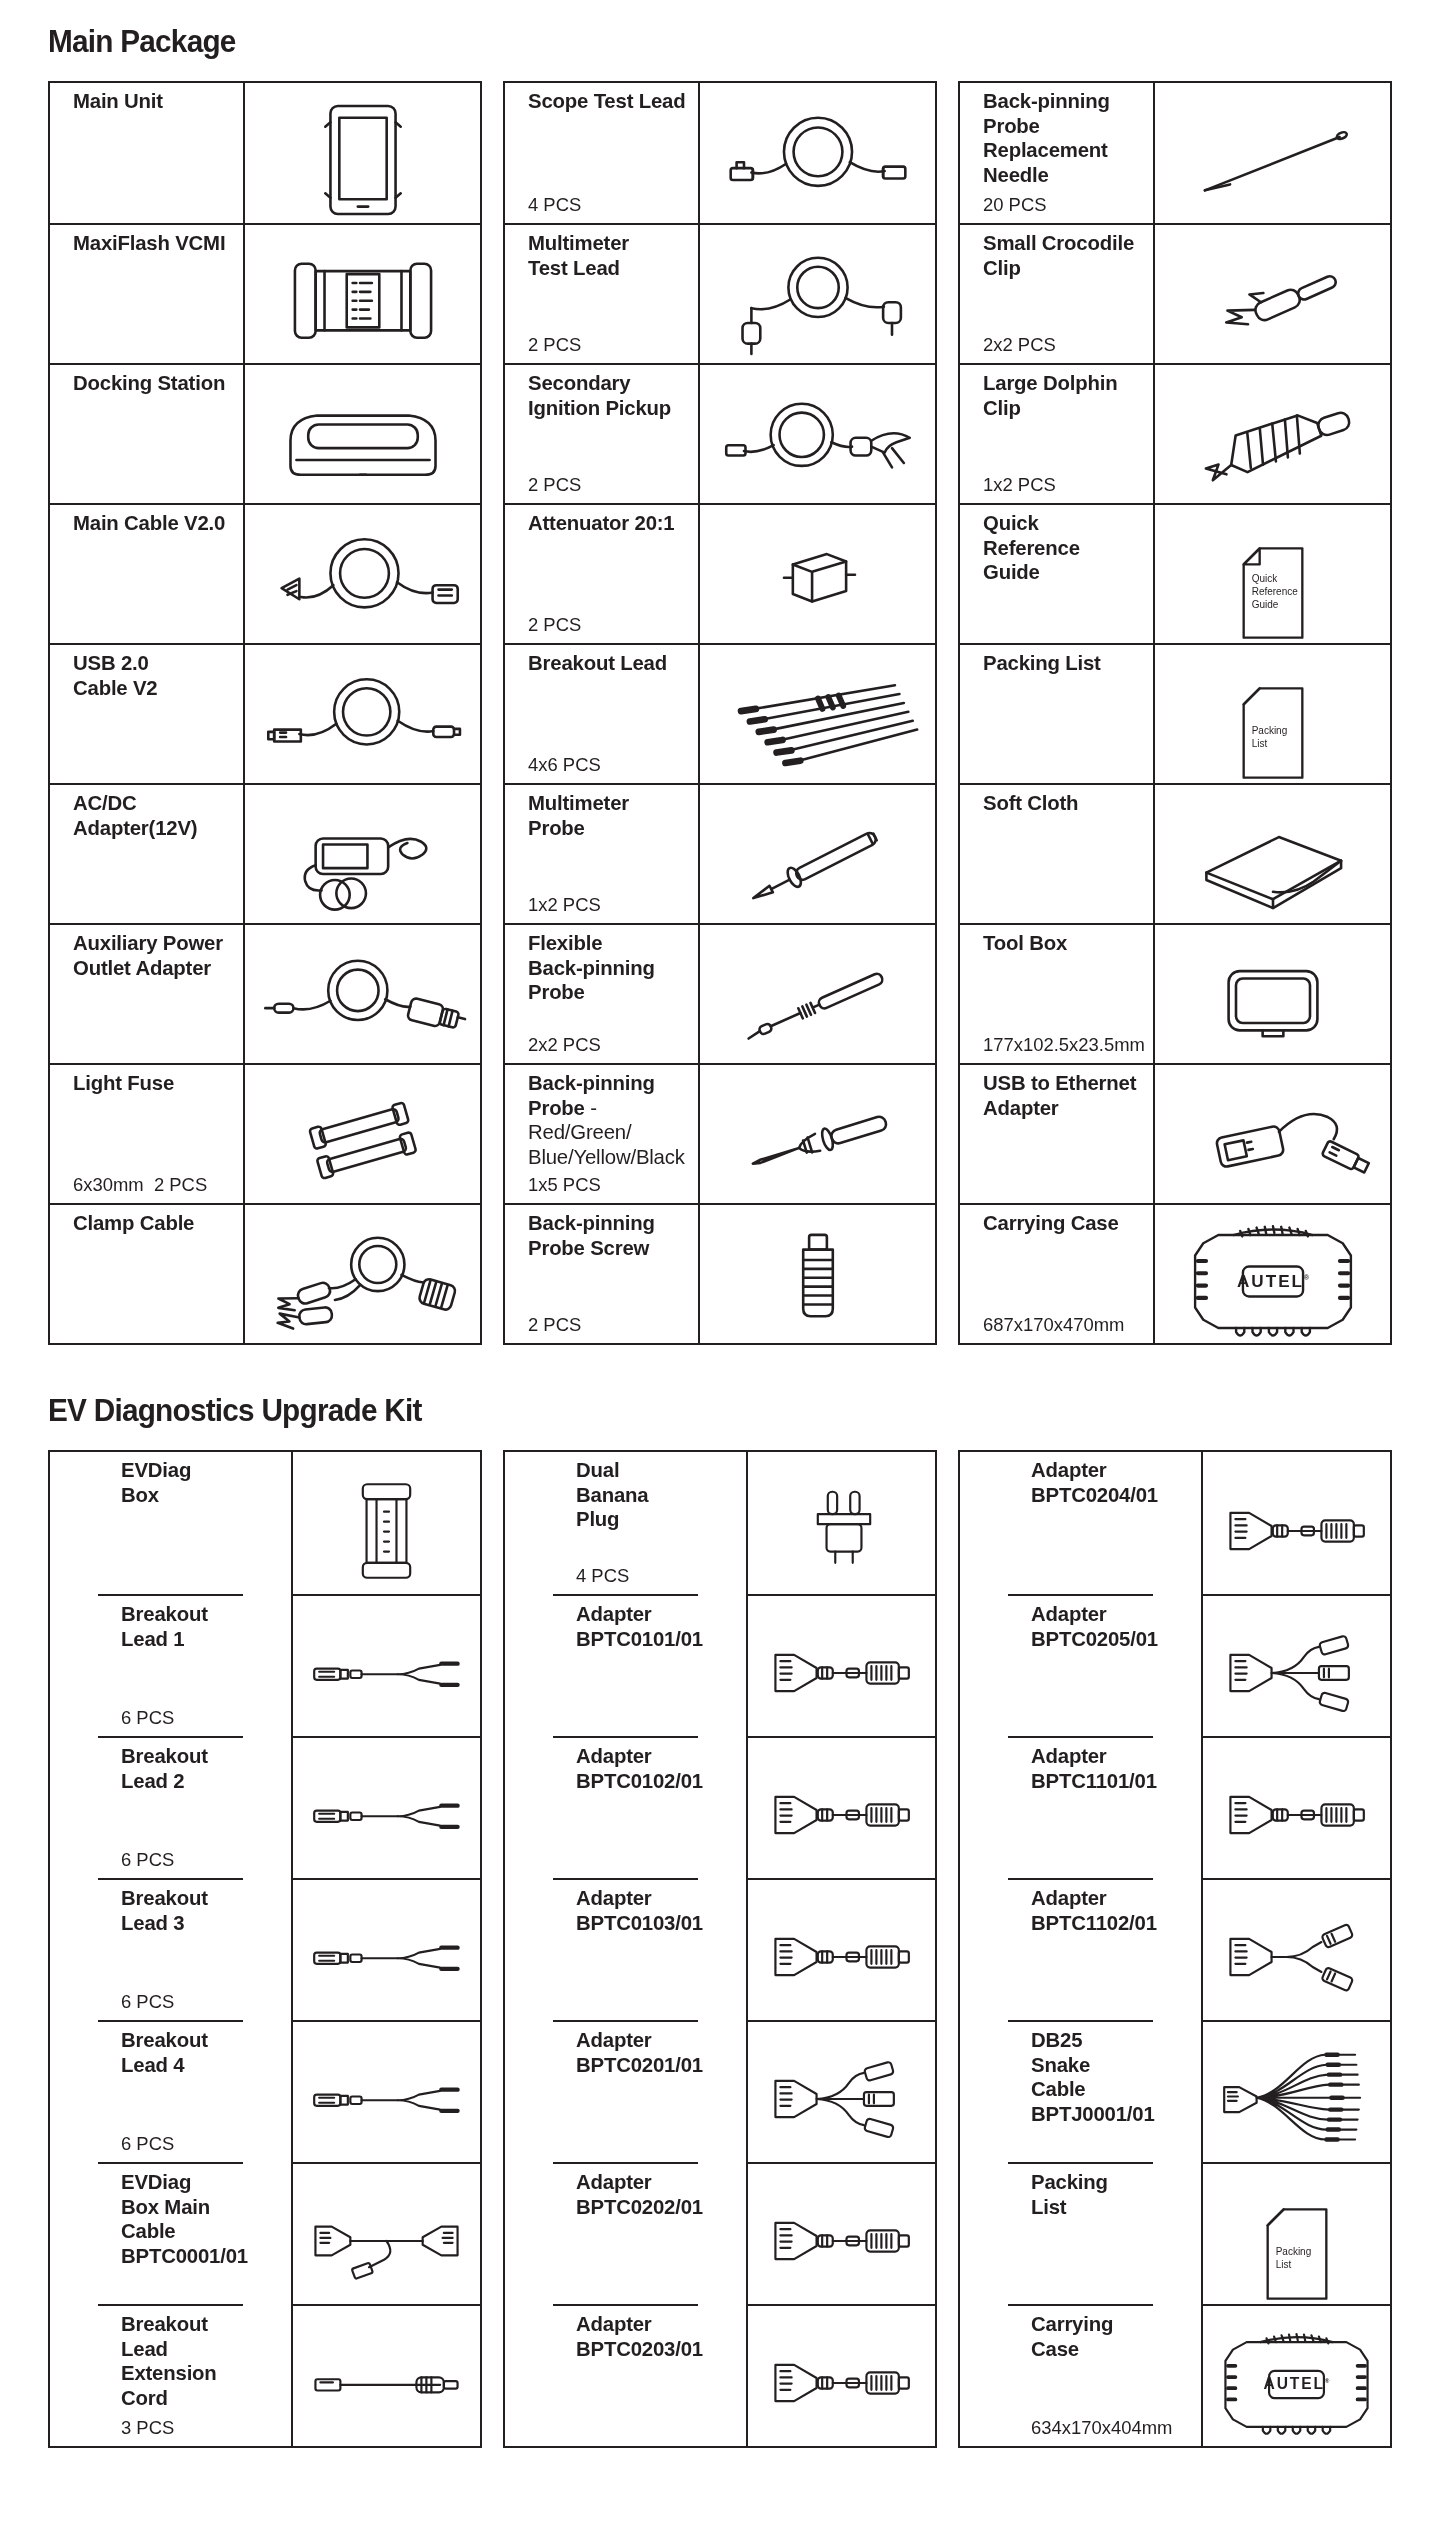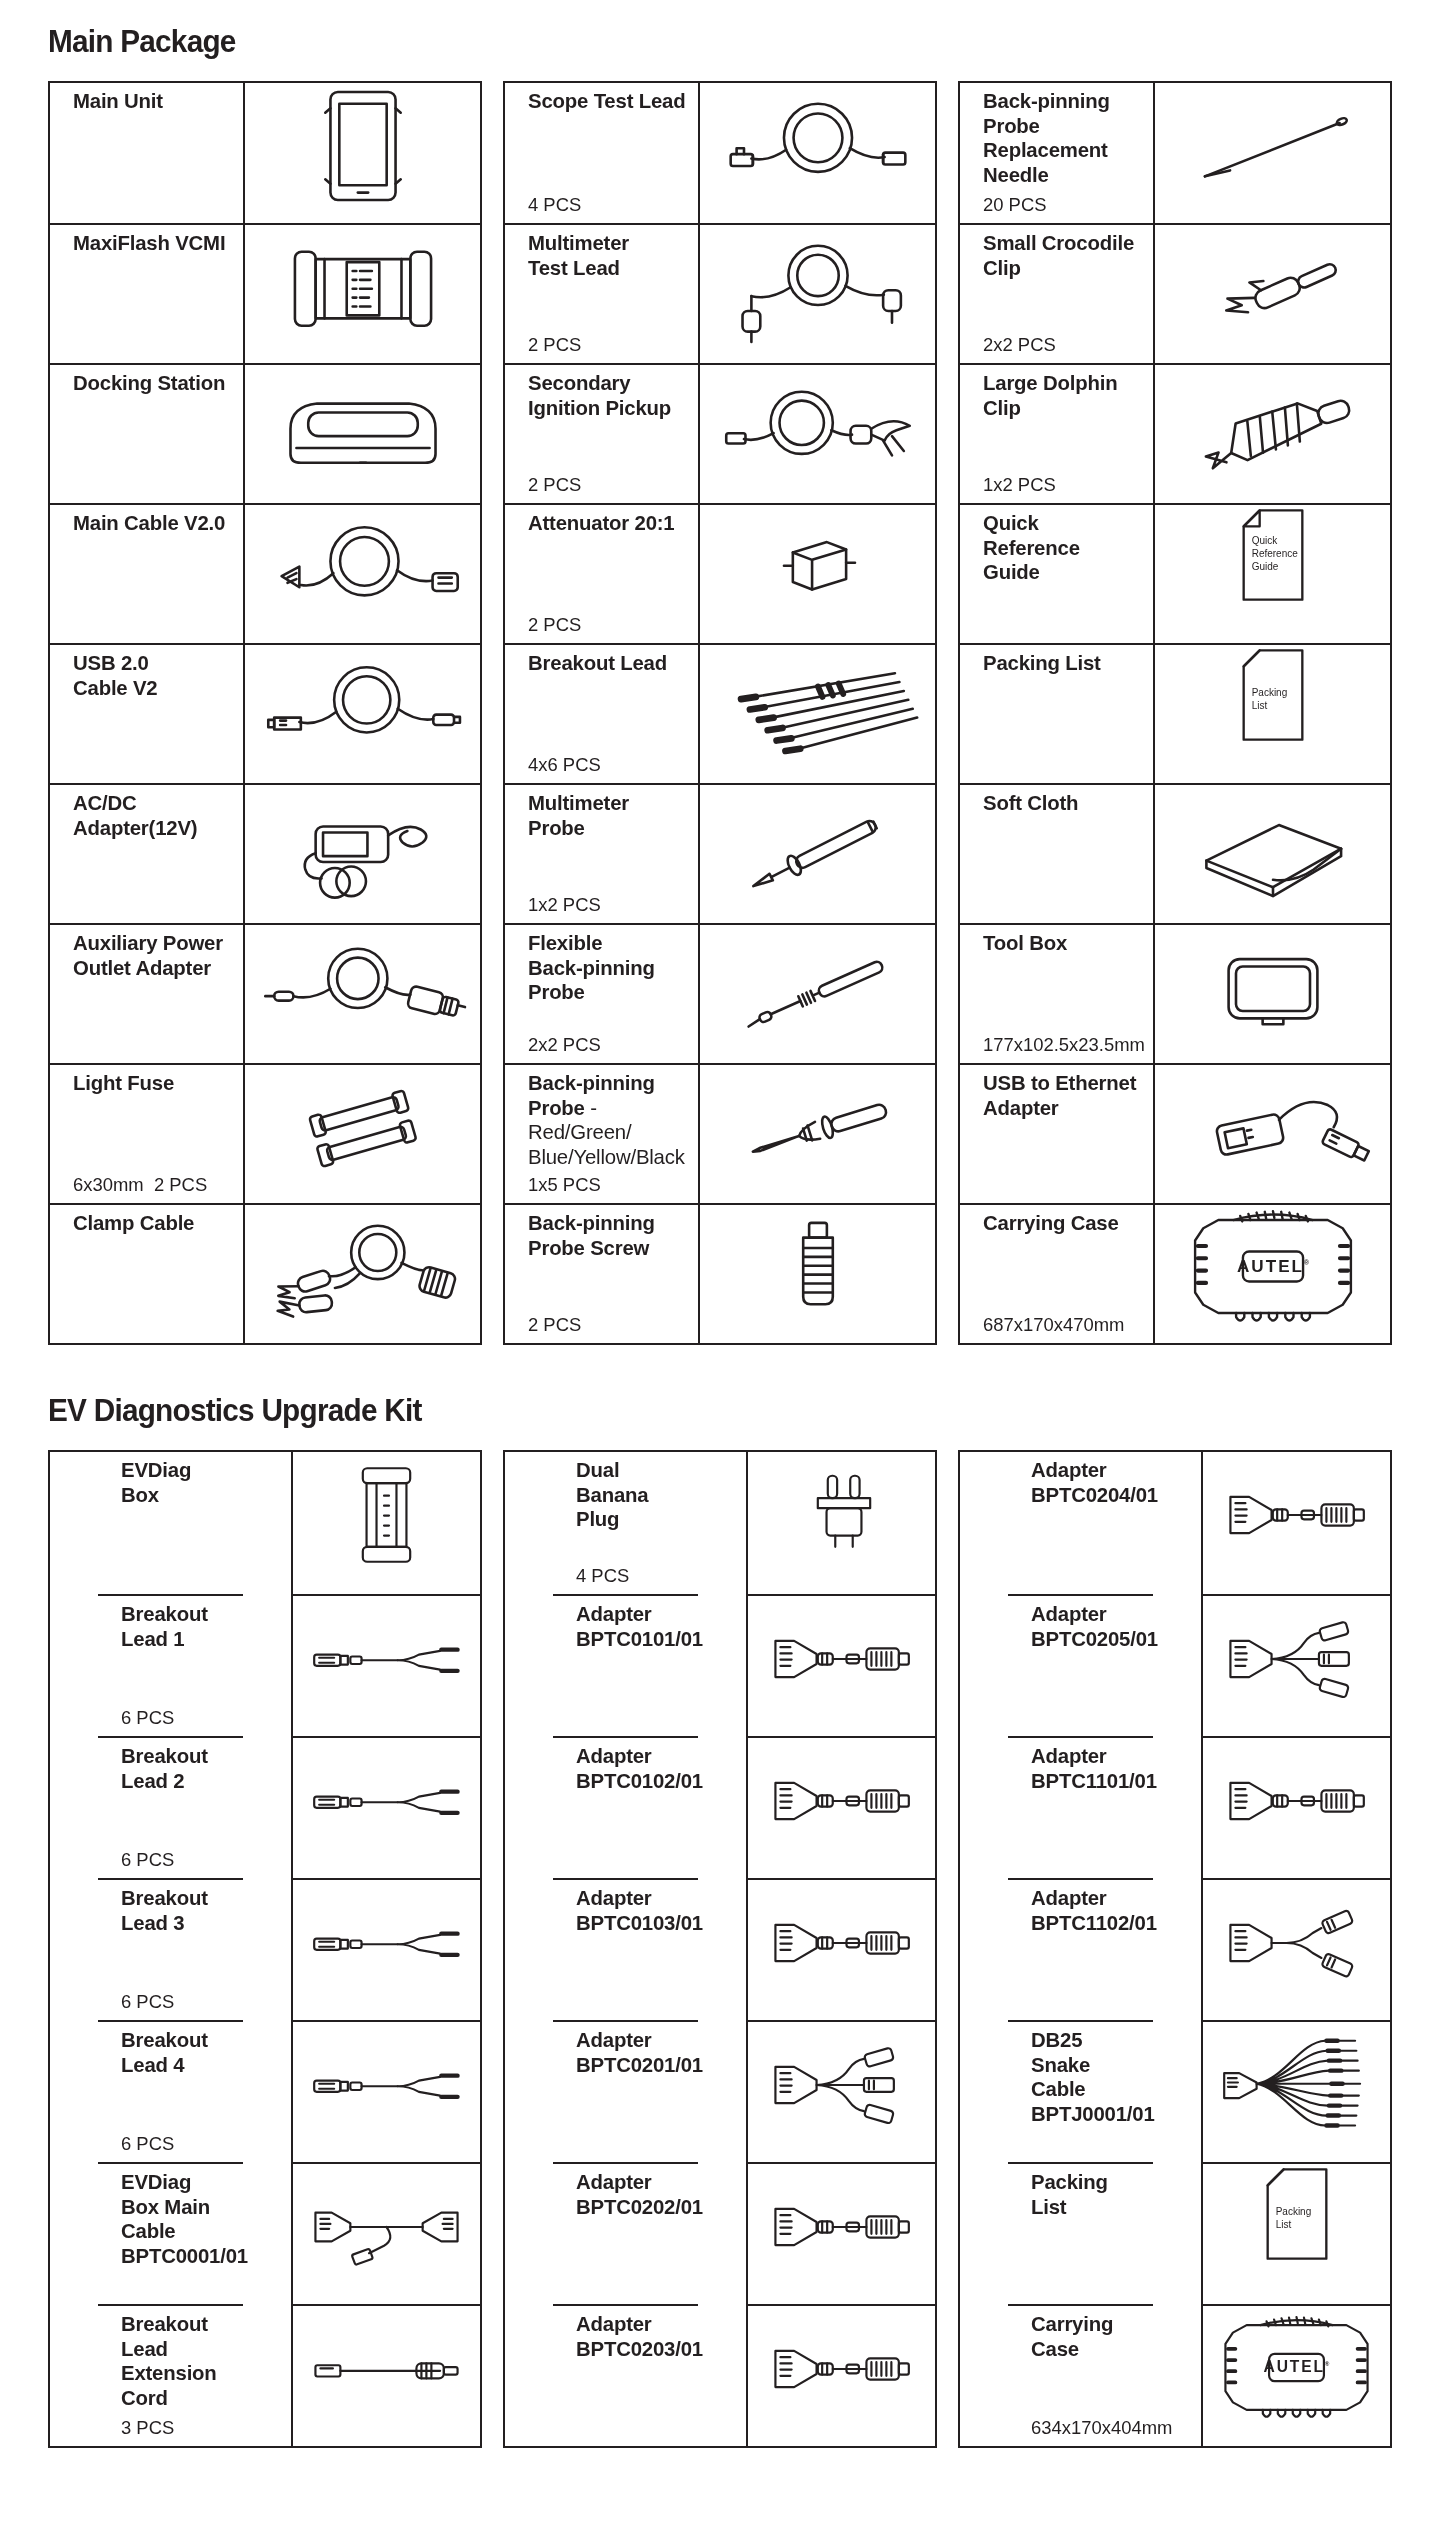--- a/index.html
+++ b/index.html
@@ -10,21 +10,21 @@
              transform:scaleX(.96);transform-origin:left;white-space:pre;}
   .sec-title.ev{margin-top:48px;}
   .tables{display:flex;gap:21px;margin-left:48px;}
   .tbl{display:grid;grid-template-columns:193px 237px;border:2.3px solid var(--ink);height:max-content;}
   .row{display:contents;}
   .cell{box-sizing:border-box;border-top:2.3px solid var(--ink);display:flex;}
   .row:first-child .cell{border-top:none;}
   .tbl.main .cell{height:var(--rowh-main);}
   .tbl.ev .cell{height:var(--rowh-ev);margin-left:48px;}
   .lc{flex-direction:column;justify-content:space-between;padding:6px 7.6px 6px 23px;}
-  .ic{border-left:2.3px solid var(--ink);align-items:flex-start;justify-content:center;}
+  .ic{border-left:2.3px solid var(--ink);align-items:flex-end;justify-content:center;}
   .lbl{font-size:21px;font-weight:bold;line-height:1.17;letter-spacing:-0.2px;white-space:pre-line;
        transform:scaleX(.97);transform-origin:left;}
   .lbl .r{font-weight:normal;}
   .sub{font-size:19px;font-weight:normal;line-height:1.2;margin-top:2.3px;white-space:pre-line;
        transform:scaleX(.97);transform-origin:left;}
   .art{stroke:var(--ink);fill:none;stroke-width:3.5;stroke-linecap:round;stroke-linejoin:round;}
   .art.big{width:222px;height:126px;}
   .art.doc{width:80px;height:100px;}
   .art.case{width:206px;height:123px;}
   .doct{fill:var(--ink);stroke:none;font-size:15px;letter-spacing:0;}

